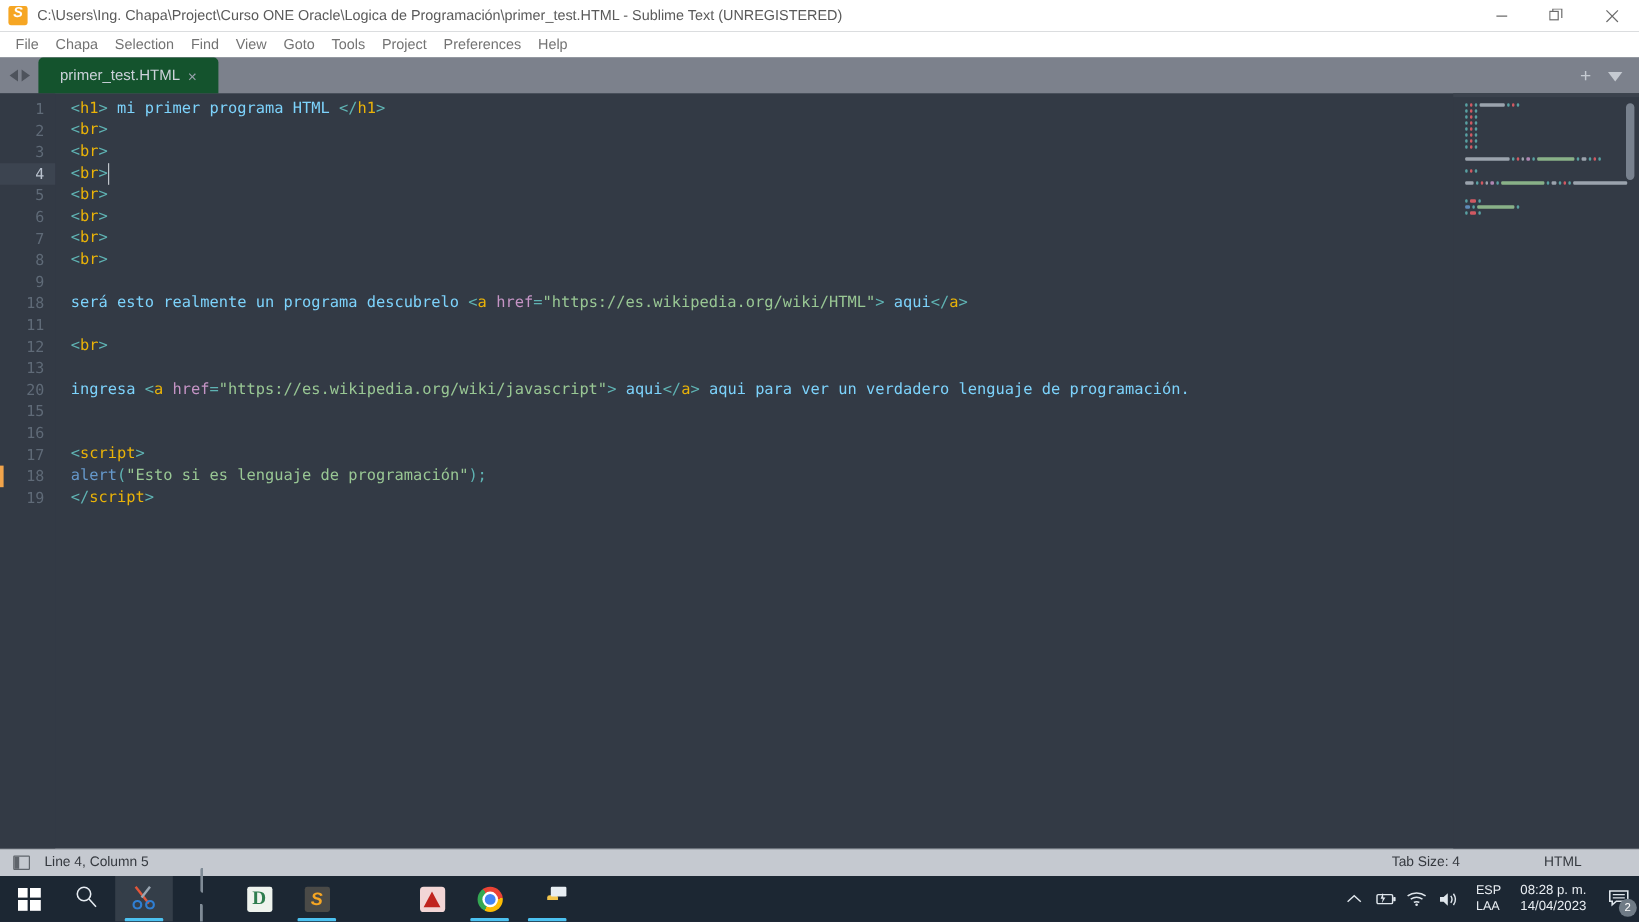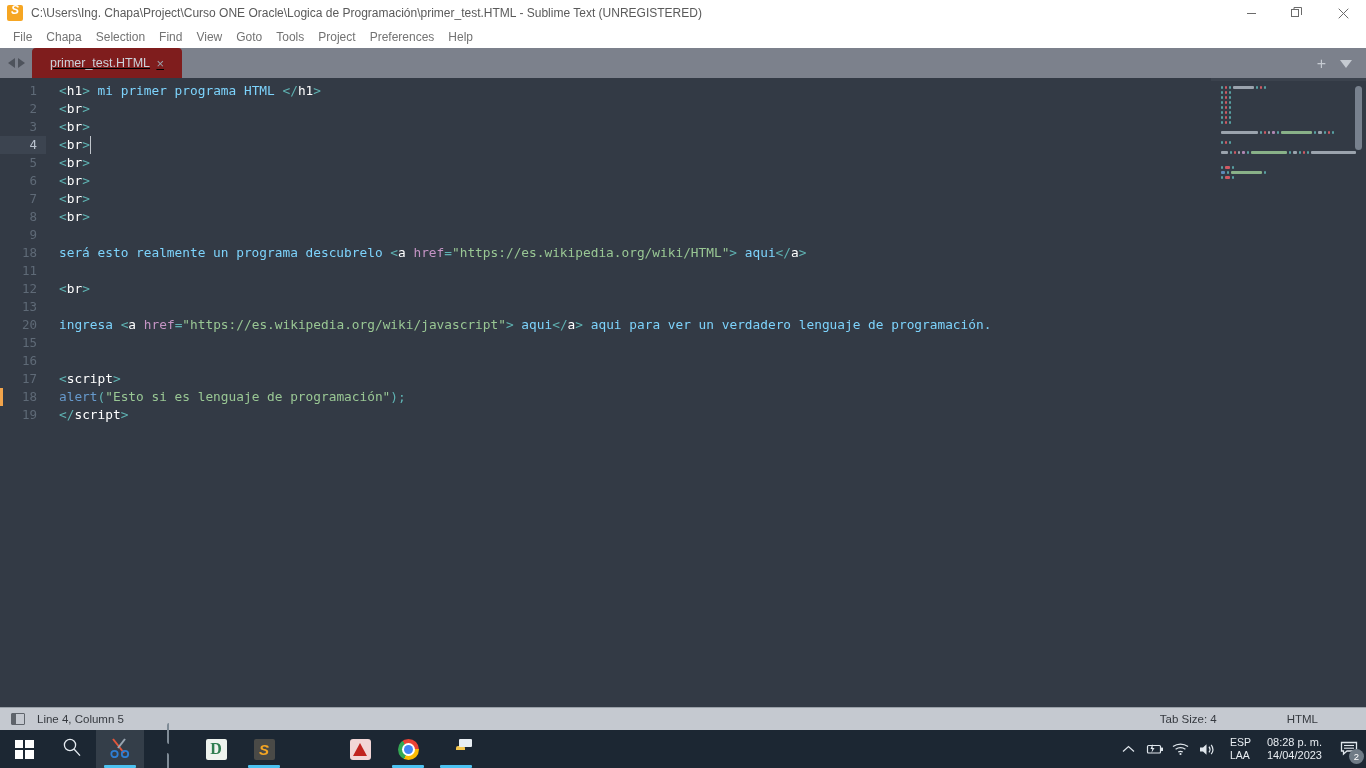--- a/index.html
+++ b/index.html
@@ -54,24 +54,24 @@
     display: flex; align-items: flex-end; position: relative;
   }
   #tab-nav {
     display: flex; align-items: center; gap: 3px;
     padding: 0 7px 0 8px; height: 30px;
   }
   .nav-arrow { width: 0; height: 0; }
   .nav-left  { border-top: 5px solid transparent; border-bottom: 5px solid transparent; border-right: 7px solid #4e535c; }
   .nav-right { border-top: 5px solid transparent; border-bottom: 5px solid transparent; border-left: 7px solid #4e535c; }
   .tab {
-    height: 30px; background: #7f1d1d;
+    height: 30px; background: #14532d;
     display: flex; align-items: center;
     padding: 0 0 0 18px; min-width: 150px;
-    border-top-left-radius: 4px; border-top-right-radius: 4px; text-decoration: underline;
+    border-top-left-radius: 4px; border-top-right-radius: 4px;
   }
   .tab-label { font-size: 12.5px; color: #ccd2da; white-space: nowrap; }
   .tab-close {
     margin: 0 12px 0 auto; font-size: 13px;
     color: #9aa2ad; line-height: 1; padding: 0 6px;
   }
   #tabbar-right {
     margin-left: auto; display: flex; align-items: center;
     gap: 14px; padding: 0 14px 6px 0;
   }
@@ -106,21 +106,21 @@
   #code {
     flex: 1; padding-top: 4px; padding-left: 13px;
     overflow: hidden; position: relative;
   }
   .cline {
     height: 18px; line-height: 18px;
     font-size: 12.8px; color: #d3d8de;
     white-space: pre;
   }
   .tk-punct  { color: #5FB3B3; }
-  .tk-tag    { color: #ffffff; }
+  .tk-tag    { color: #eab308; }
   .tk-attr   { color: #C594C5; }
   .tk-string { color: #99C794; }
   .tk-func   { color: #6699CC; }
   .tk-text   { color: #7dd3fc; }
   #caret {
     position: absolute; left: 13px; top: 4px;
     width: 1px; height: 18px; background: #c0c5cb;
   }
 
   

